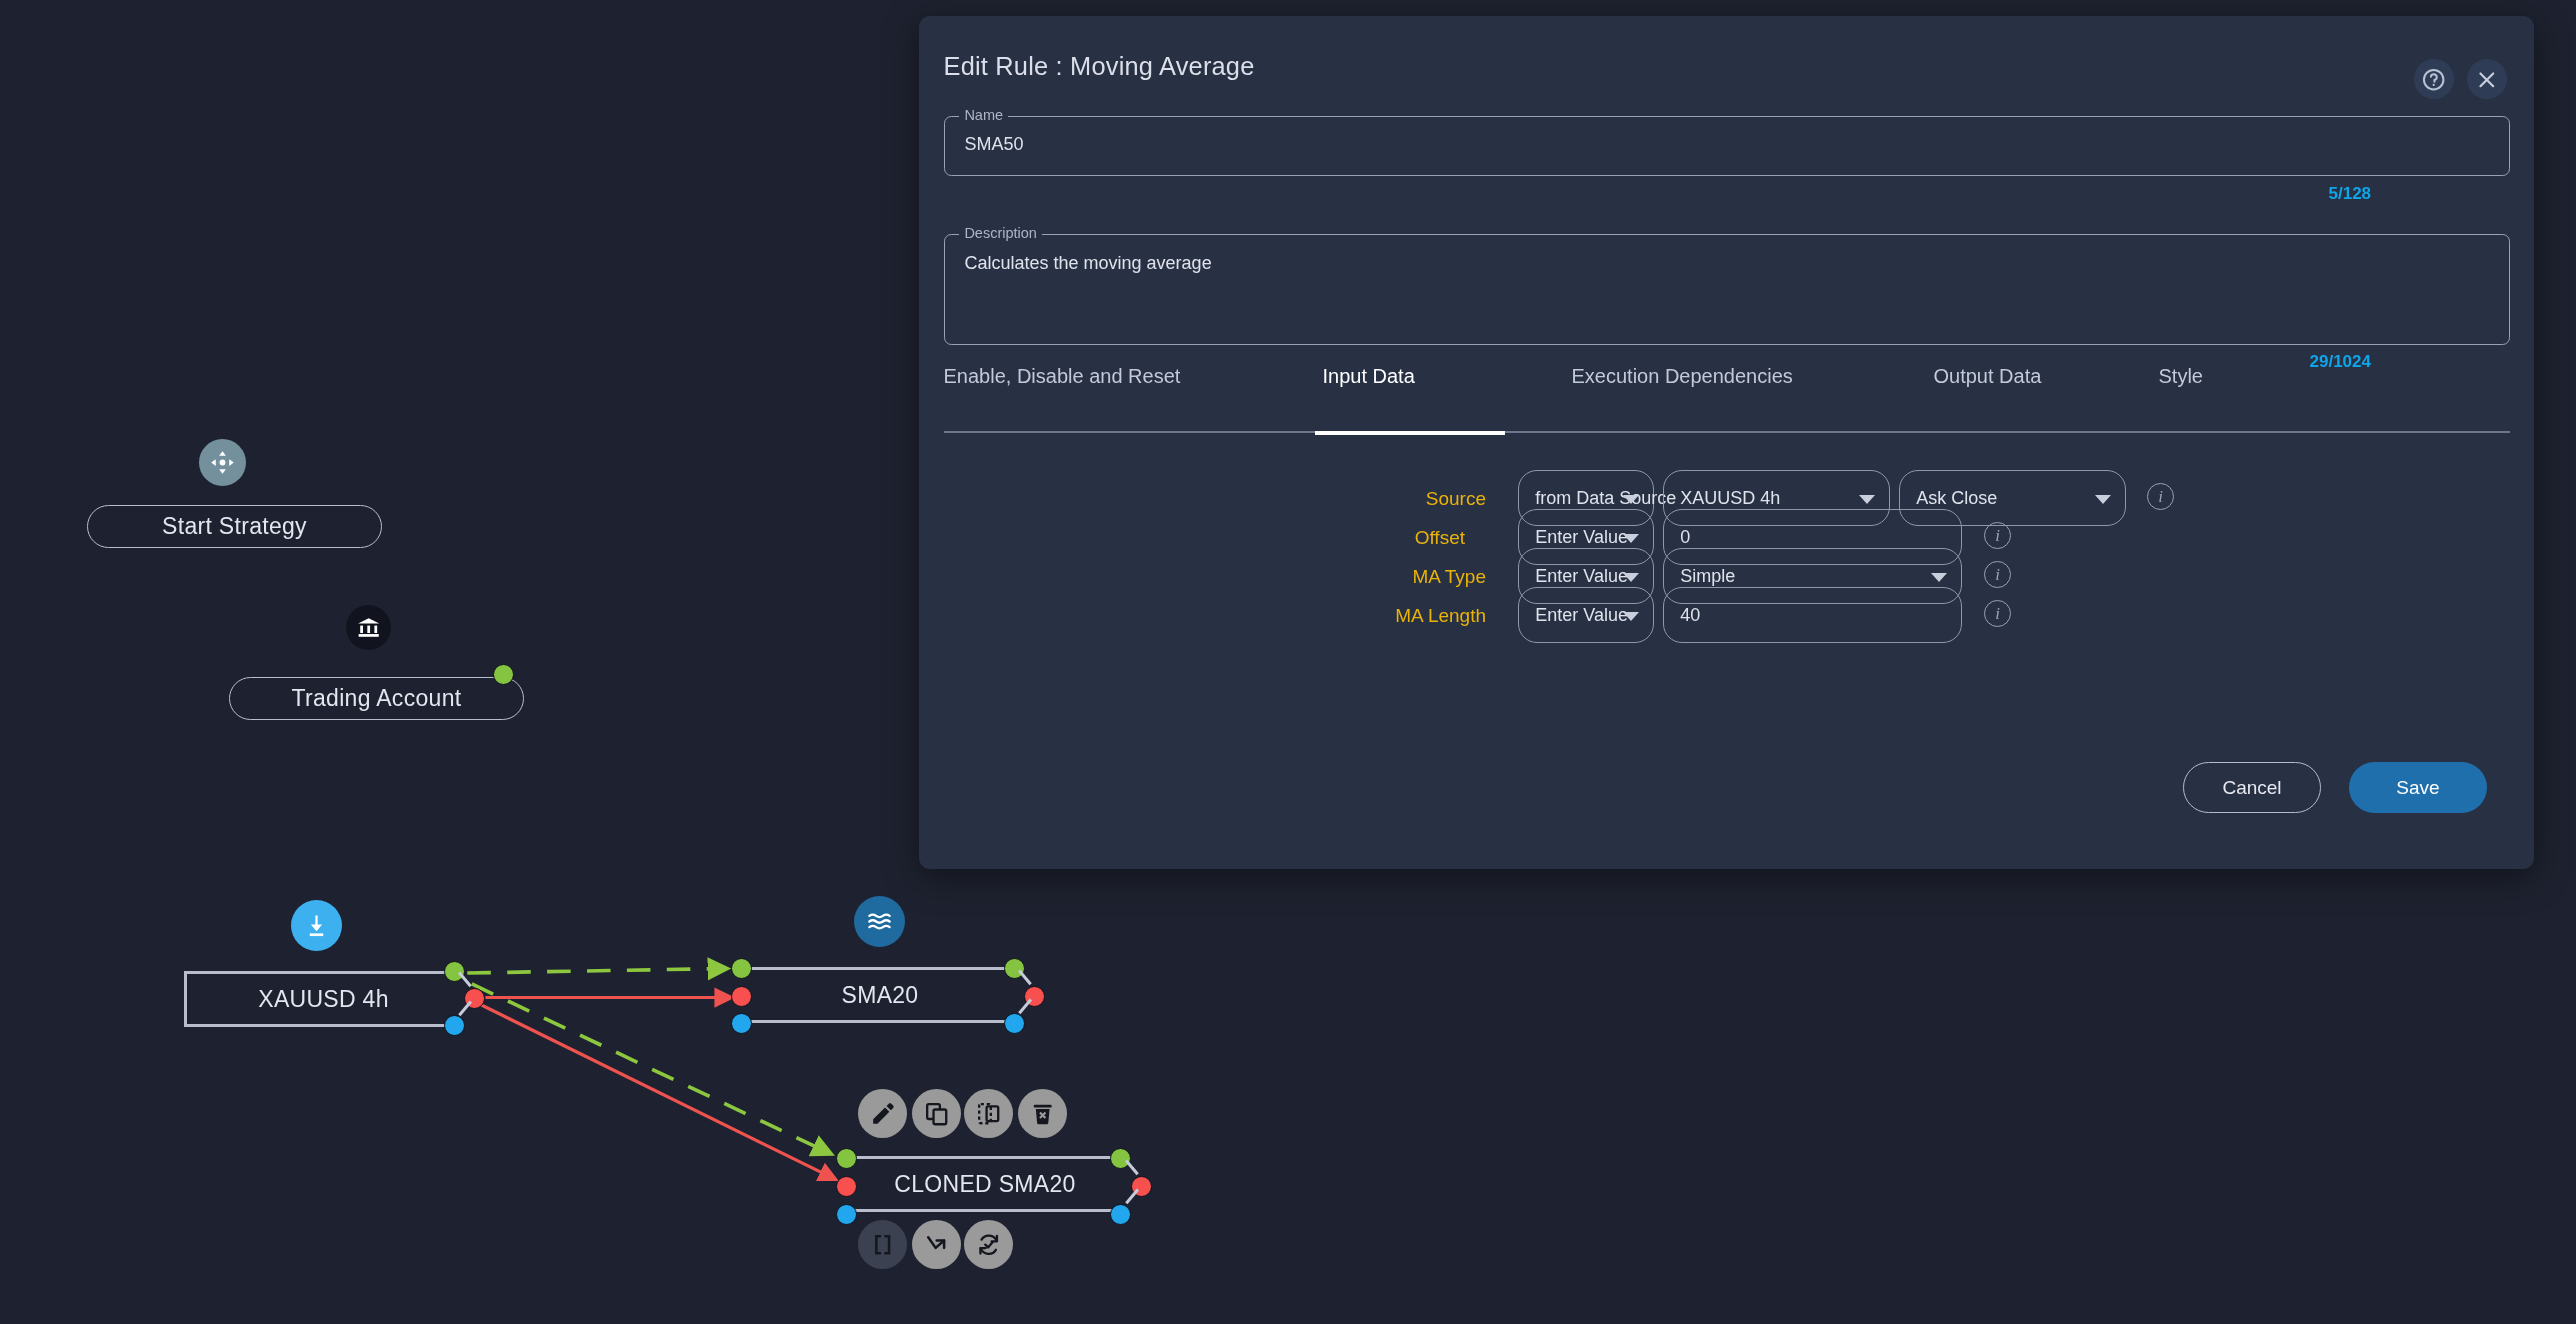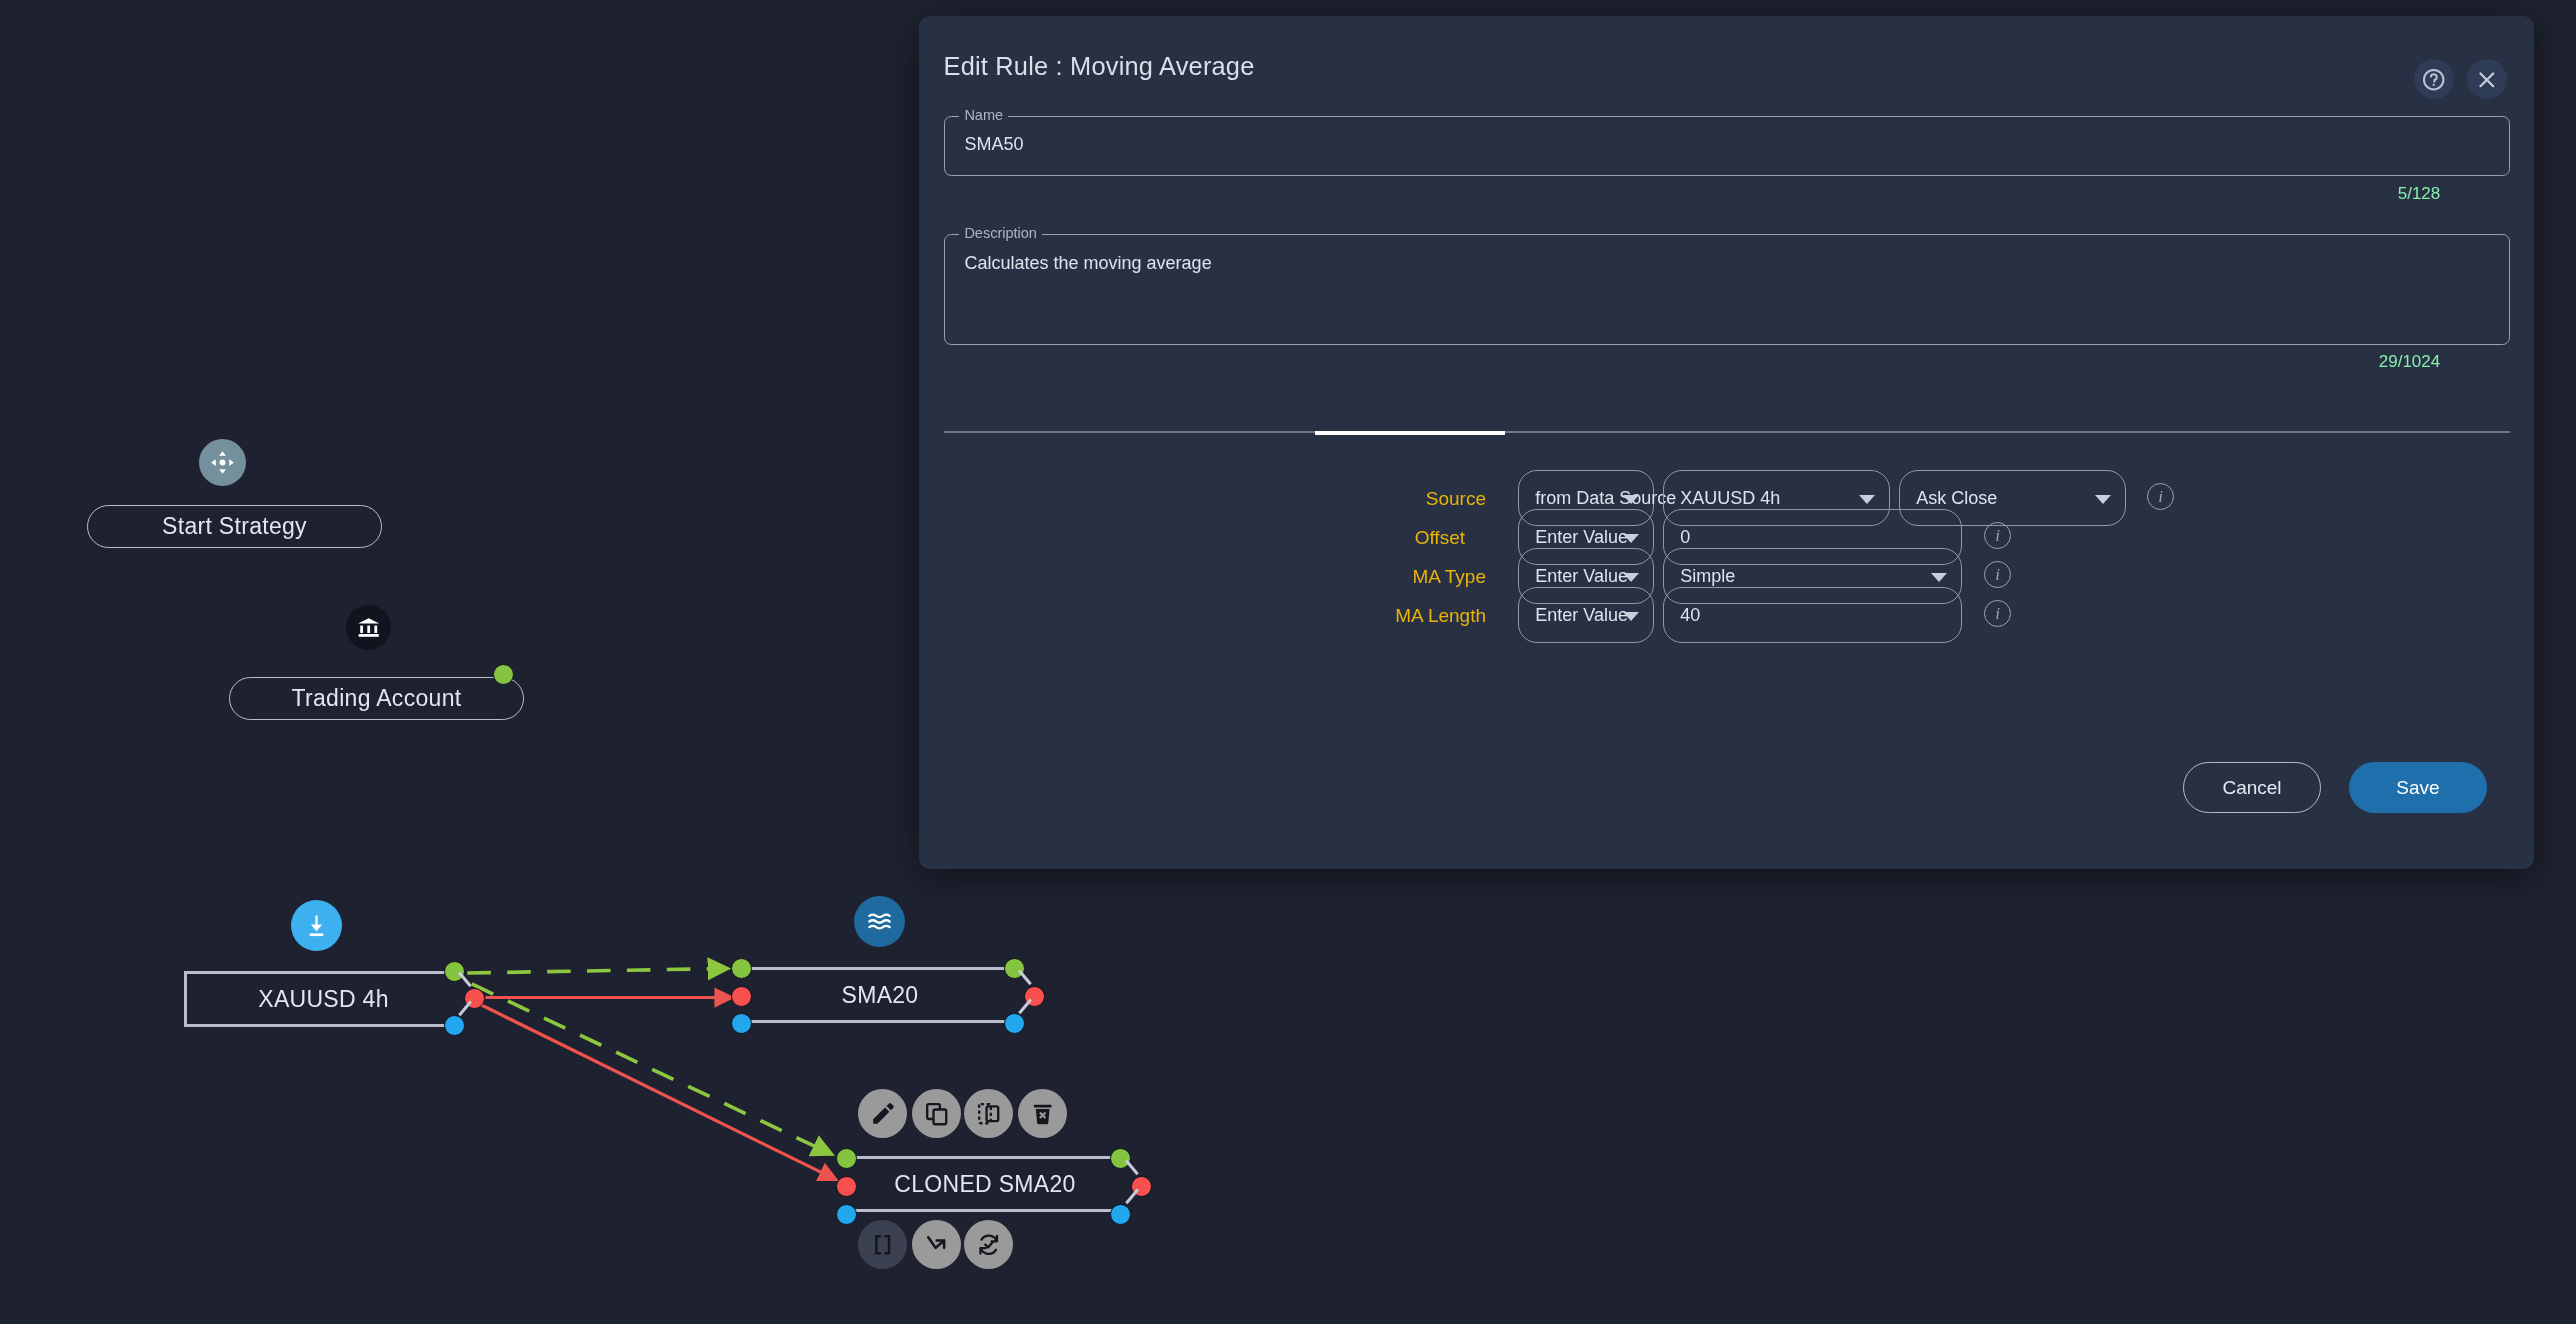--- a/index.html
+++ b/index.html
@@ -99,21 +99,21 @@
   }
   .outlined > legend, .legend {
     position: absolute; top: -10px; left: 14.5px;
     background: #283043; padding: 0 5.4px;
     color: #aeb5c6; font-size: 14.5px;
   }
   .field-value {
     position: absolute; left: 20px; color: #dfe3ec; font-size: 18px;
   }
   .counter {
-    position: absolute; color: #86efac; font-size: 17px; text-align: center;
+    position: absolute; color: #0ea5e9; font-size: 17px; text-align: left; font-weight: bold;
   }
 
   
   #tabs { position: absolute; left: 24.5px; right: 24.5px; top: 349px; height: 44px; }
   .tab {
     position: absolute; top: 0;
     color: #c3c9d8; font-size: 20px; white-space: nowrap;
     padding-bottom: 12.7px;
   }
   .tab.active { color: #ffffff; }
@@ -348,20 +348,27 @@
       <span class="field-value" style="top:17px;">SMA50</span>
     </div>
     <div class="counter" style="right:24.5px;top:168px;width:181px;">5/128</div>
 
     <div class="outlined" style="left:24.5px;top:218px;right:24.5px;height:111px;">
       <span class="legend">Description</span>
       <span class="field-value" style="top:18px;">Calculates the moving average</span>
     </div>
     <div class="counter" style="right:24.5px;top:336px;width:200px;">29/1024</div>
 
+    <div id="tabs">
+        <div class="tab" style="left: 0px;">Enable, Disable and Reset</div>
+        <div class="tab active" style="left: 379px;">Input Data</div>
+        <div class="tab" style="left: 628px;">Execution Dependencies</div>
+        <div class="tab" style="left: 990px;">Output Data</div>
+        <div class="tab" style="left: 1215px;">Style</div>
+      </div>
     <div id="tabs-baseline"></div>
     <div id="tab-indicator" style="left: 396px; width: 190px;"></div>
 
     <div id="form-rows">
         <div class="row-label" style="left: 413px; top: 472px;">Source</div>
         <div class="ctl" style="left: 599px; top: 454px; width: 136px;">
           <span class="txt">from Data Source</span>
           <span class="caret"></span>
         </div>
         <div class="ctl" style="left: 744px; top: 454px; width: 227px;">

